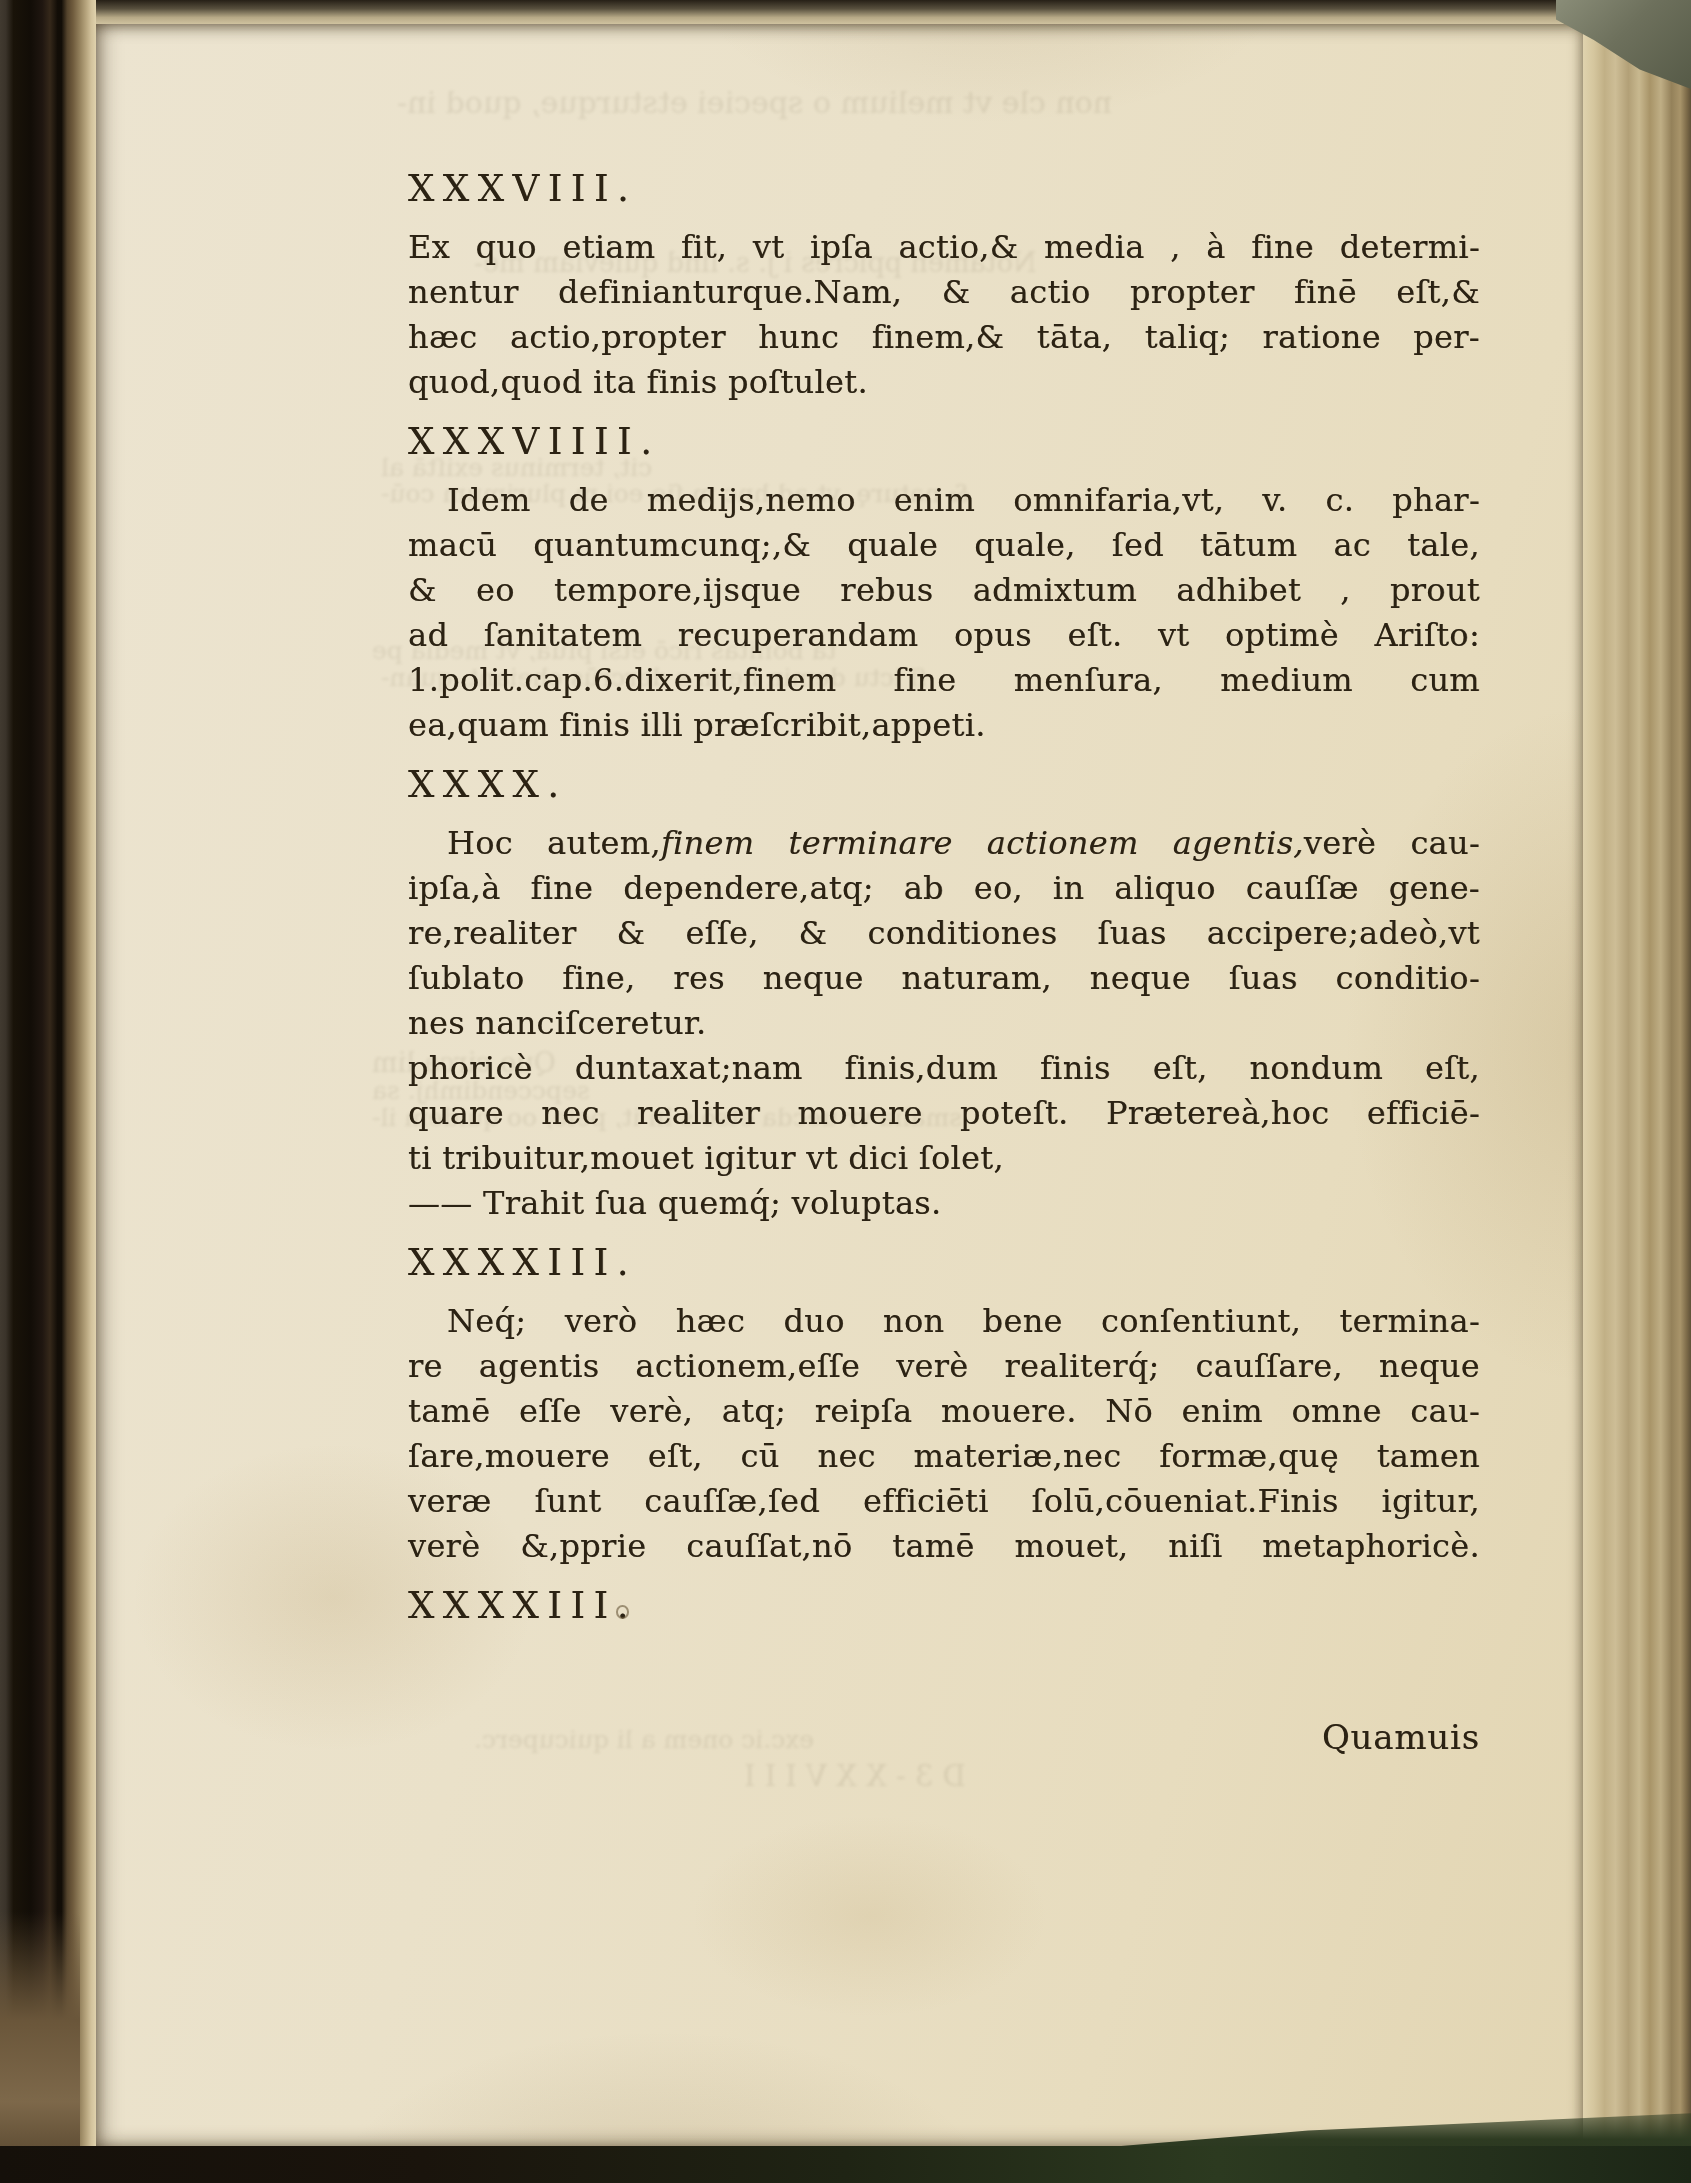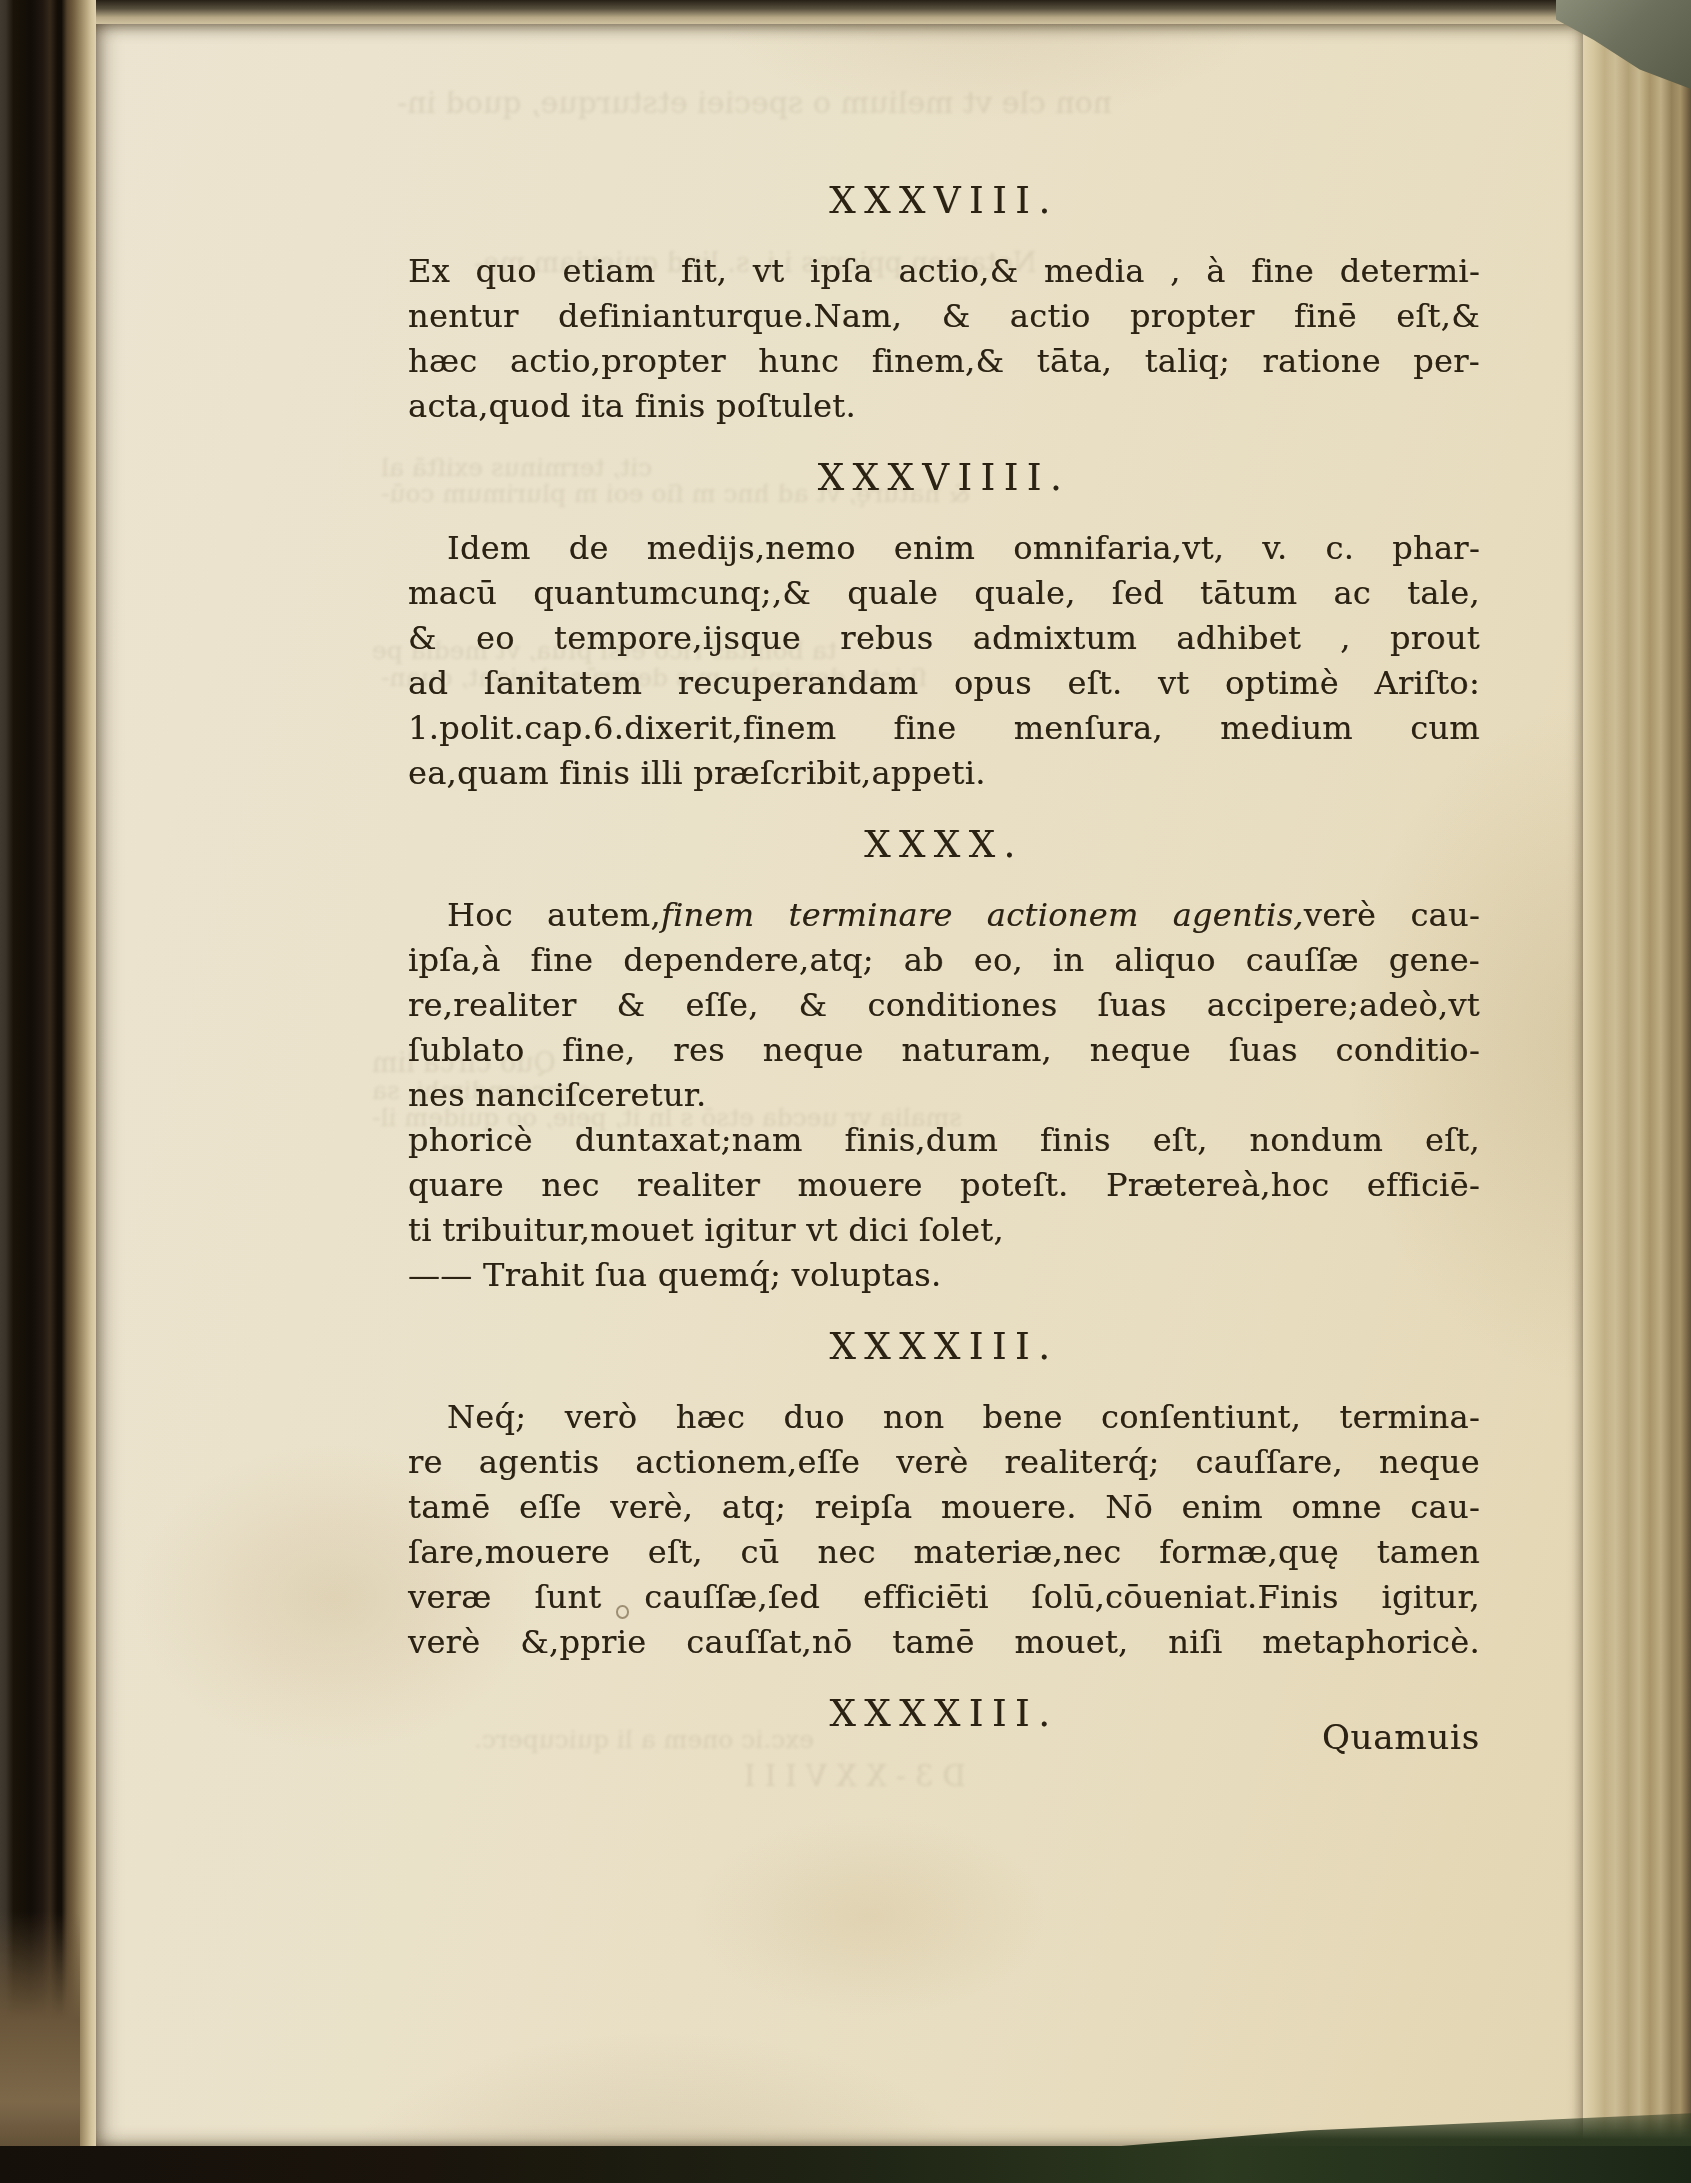--- a/index.html
+++ b/index.html
@@ -47,21 +47,21 @@
                 inset 0 -12px 18.6px -6.8px rgba(70,55,30,0.45); }
 
   
   .ghost { position:absolute; color:#6e6248; opacity:0.13; filter:blur(1.4px);
     transform:scaleX(-1); white-space:nowrap; }
 
   
   .text-block { position:absolute; left:408px; top:152px; width:1072px;
     color:#2b2213; font-size:32px; line-height:45px; letter-spacing:0.3px;
     text-shadow:0.3px 0.4px 0.6px rgba(43,34,19,0.45); }
-  .section-heading { font-size:37px; line-height:45px; margin:26px 0; text-align:center; letter-spacing:8.5px; }
+  .section-heading { font-size:37px; line-height:45px; margin:14px 0; text-align:left; letter-spacing:8.5px; }
   .text-line { text-align:justify; text-align-last:justify; }
   .text-line.no-justify { text-align:left; text-align-last:auto; }
   .text-line.indent { text-indent:39px; }
   .italic { font-style:italic;margin-top:21px; }
 
   .catchword-row { position:absolute; left:408px; top:1717px; width:1072px; text-align:right;
     color:#2b2213; font-size:34px; letter-spacing:0.8px;
     text-shadow:0.3px 0.4px 0.6px rgba(43,34,19,0.45); }
 
   .ring-mark { position:absolute; left:616px; top:1605px; width:12.7px; height:13.5px;
@@ -84,21 +84,21 @@
       <div class="ghost" style="left: 372px; top: 1076px; font-size: 25px;">sepccendimhj. sa</div>
       <div class="ghost" style="left: 372px; top: 1103px; font-size: 25px;">smalia vr uecda etsō s ln it, peie, oo quidem il-</div>
       <div class="ghost" style="left: 474px; top: 1725px; font-size: 25px;">exc.ic onem a li quicuperc.</div>
       <div class="ghost" style="left: 744px; top: 1759px; font-size: 29px;">D 3 - X X V I I I</div>
     </div>
   <div class="text-block" id="text-block">
       <div class="section-heading">XXXVIII.</div>
       <div class="text-line">Ex quo etiam fit, vt ipſa actio,&amp; media , à fine determi-</div>
       <div class="text-line">nentur definianturque.Nam, &amp; actio propter finē eſt,&amp;</div>
       <div class="text-line">hæc actio,propter hunc finem,&amp; tāta, taliq; ratione per-</div>
-      <div class="text-line no-justify">acta,quod ita finis poſtulet.</div>
+      <div class="text-line no-justify">quod,quod ita finis poſtulet.</div>
       <div class="section-heading">XXXVIIII.</div>
       <div class="text-line indent">Idem de medijs,nemo enim omnifaria,vt, v. c. phar-</div>
       <div class="text-line">macū quantumcunq;,&amp; quale quale, ſed tātum ac tale,</div>
       <div class="text-line">&amp; eo tempore,ijsque rebus admixtum adhibet , prout</div>
       <div class="text-line">ad ſanitatem recuperandam opus eſt. vt optimè Ariſto:</div>
       <div class="text-line">1.polit.cap.6.dixerit,finem fine menſura, medium cum</div>
       <div class="text-line no-justify">ea,quam finis illi præſcribit,appeti.</div>
       <div class="section-heading">XXXX.</div>
       <div class="text-line indent"><span>Hoc autem,</span><span class="italic">finem terminare actionem agentis,</span><span>verè cau-</span></div>
       <div class="text-line">ipſa,à fine dependere,atq; ab eo, in aliquo cauſſæ gene-</div>

